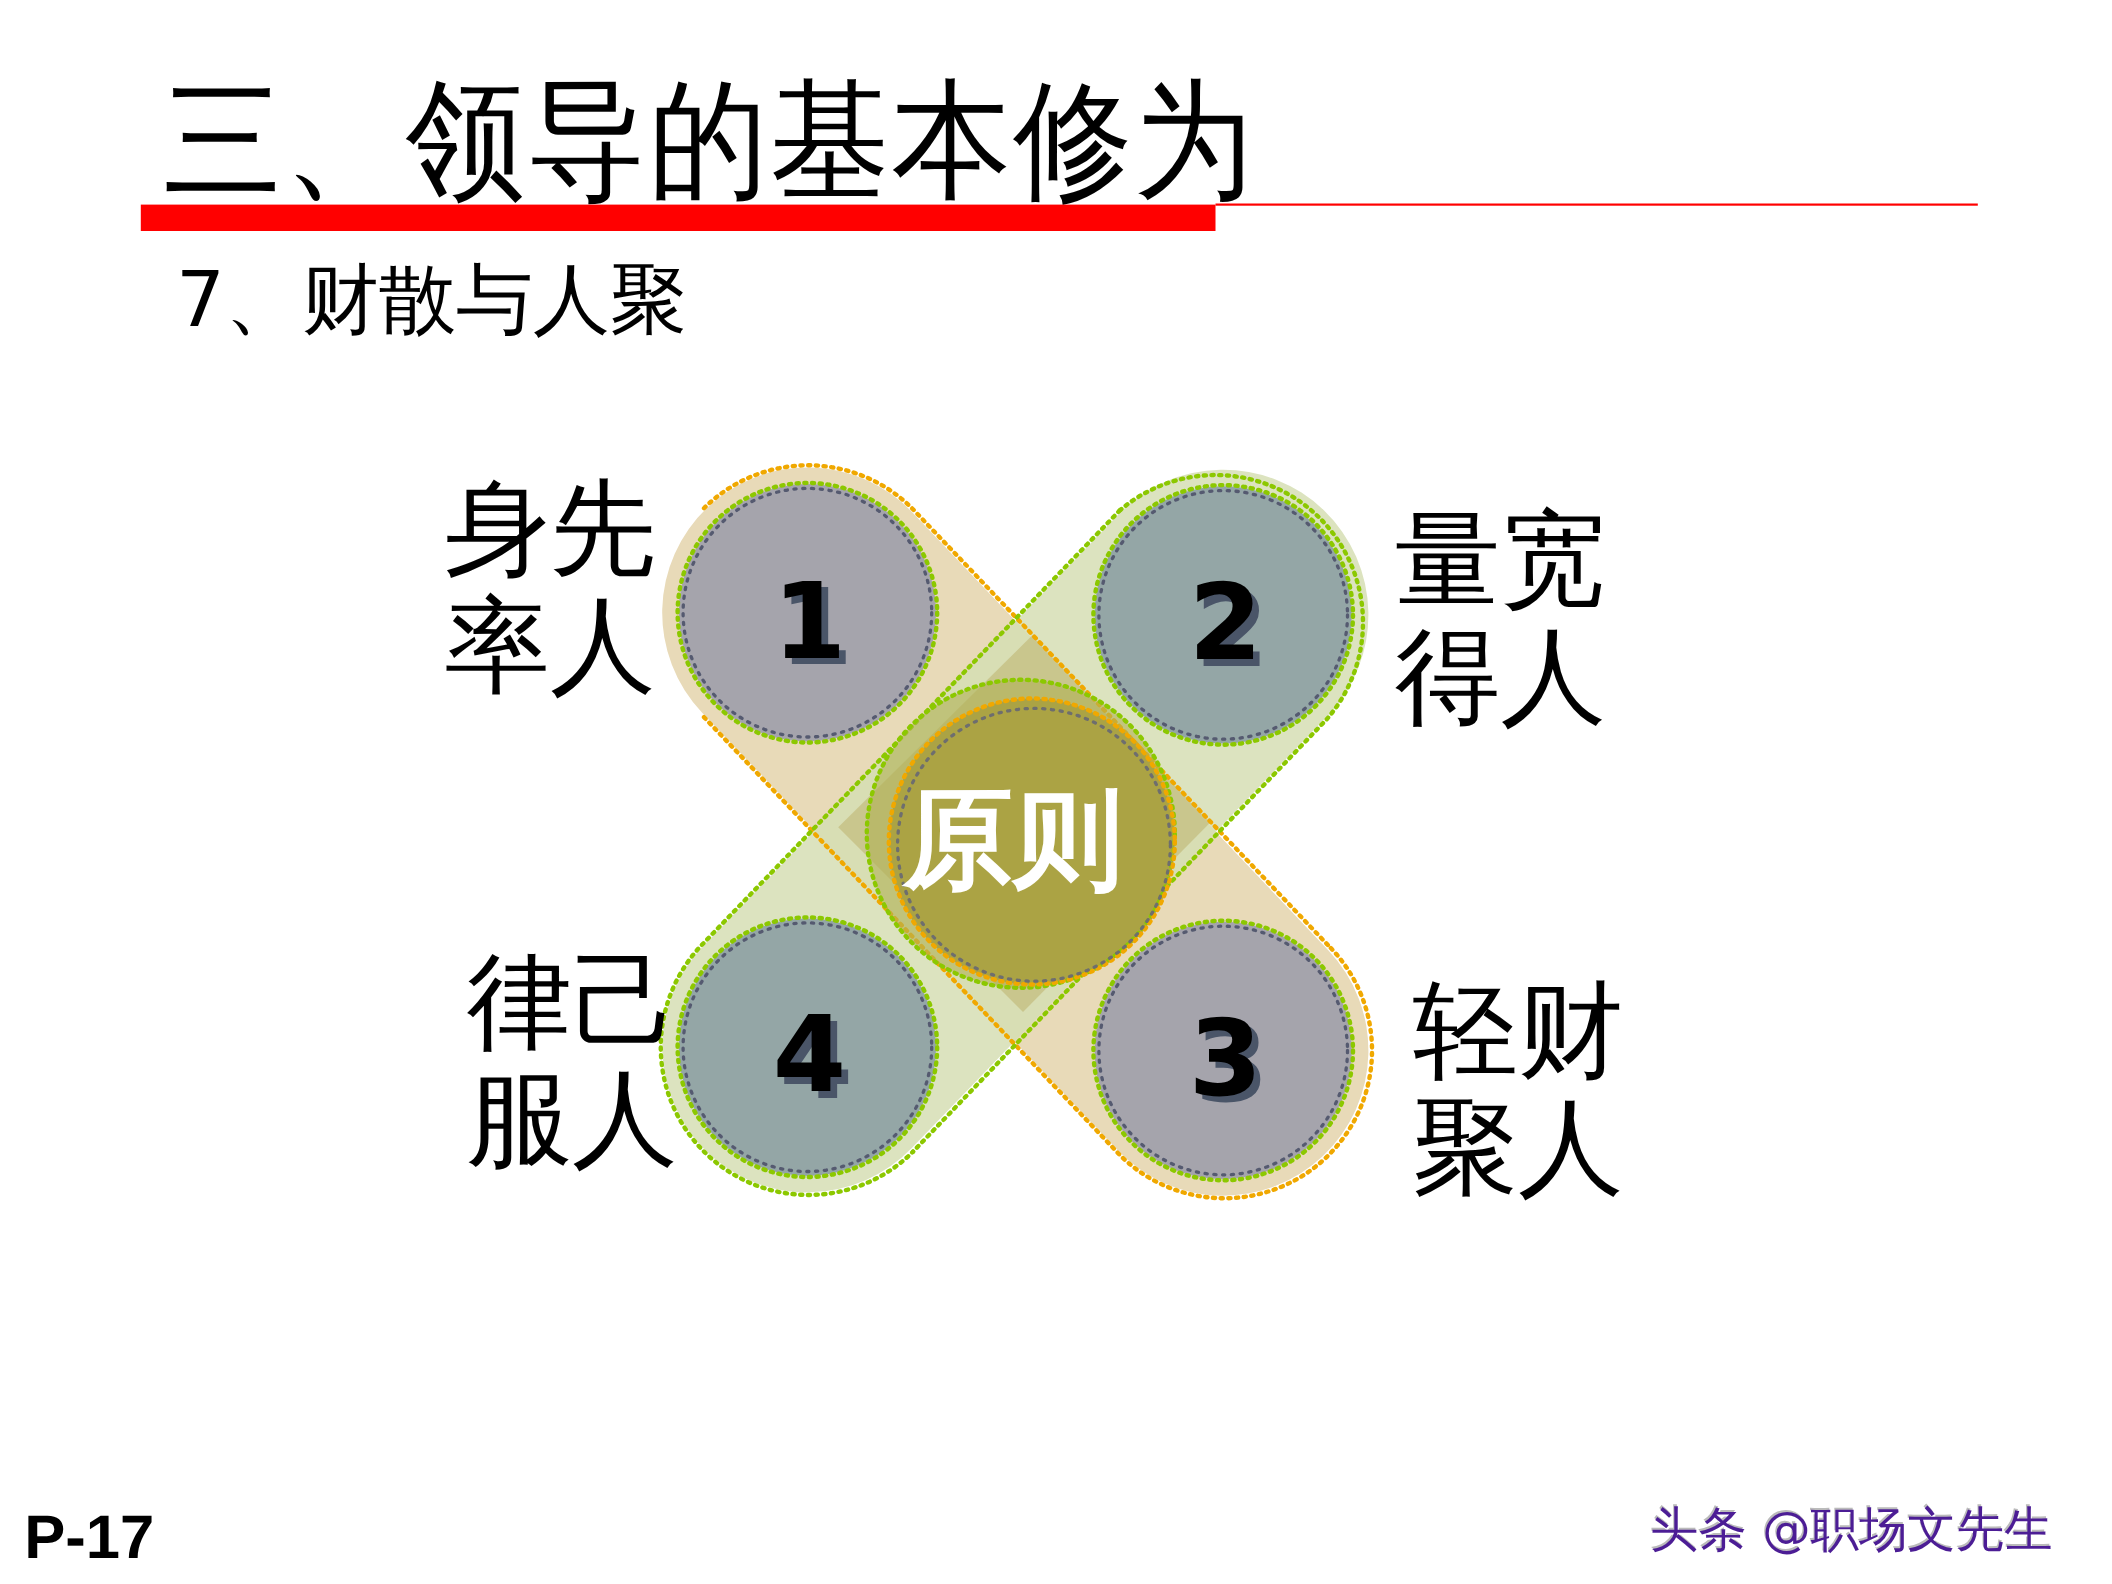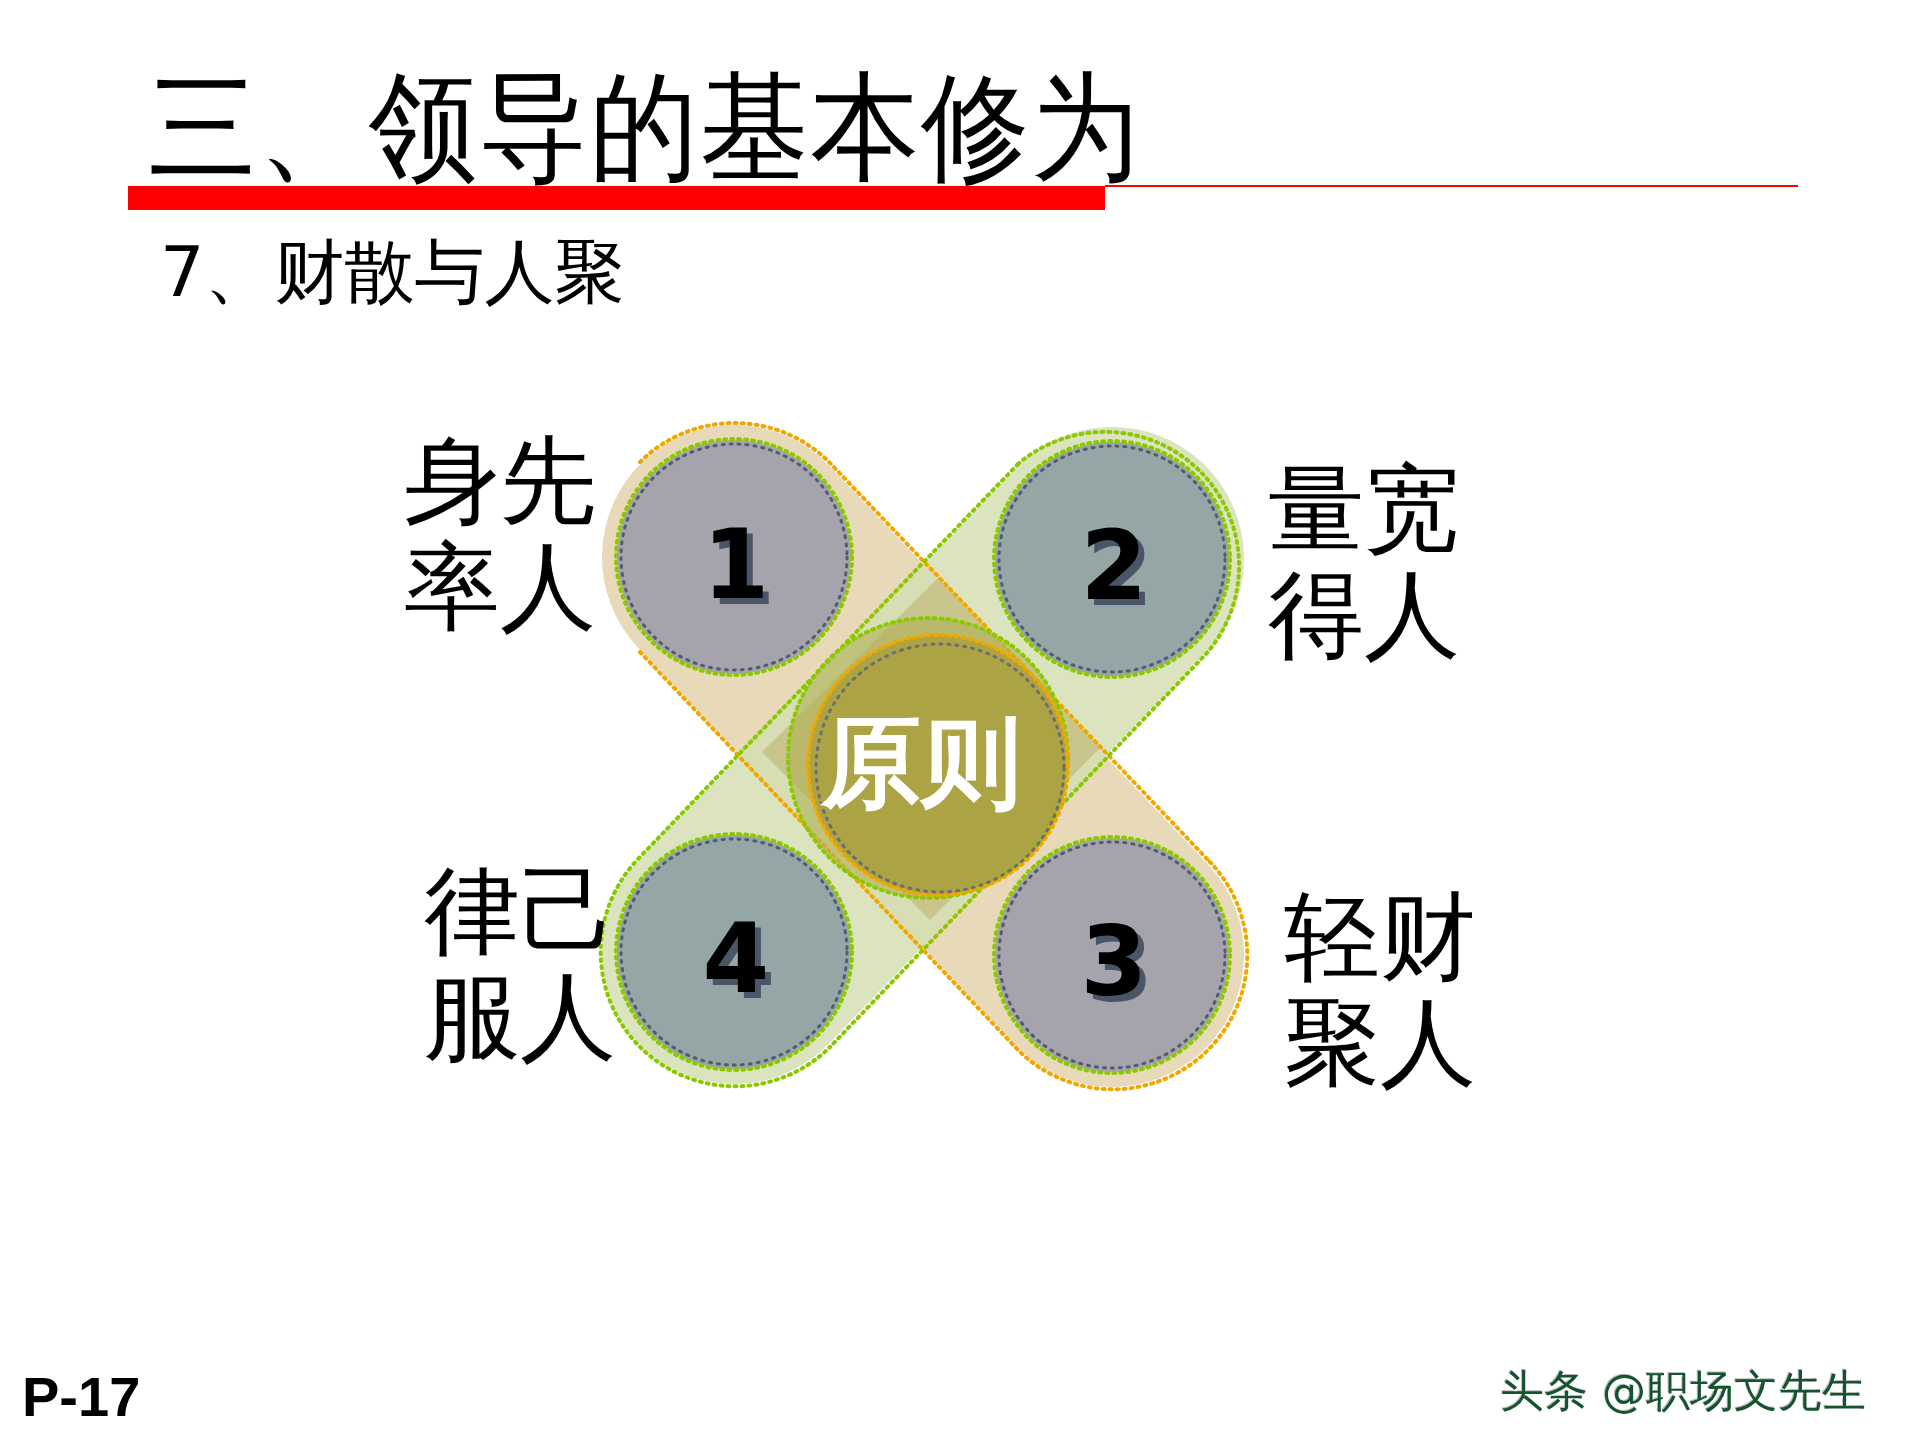--- a/index.html
+++ b/index.html
@@ -15,21 +15,21 @@
   .lbl-tl { left: 396px; top: 428px; text-align: right; }
   .lbl-tr { left: 1268px; top: 428px; margin-top: 28px; }
   .lbl-bl { left: 408px; top: 858px; margin-left: 16px; }
   .lbl-br { left: 1276px; top: 884px; text-align: right; }
   .num { font-family: "DejaVu Sans", sans-serif; font-weight: bold; font-size: 96px;
          fill: #000; }
   .num-shadow { font-family: "DejaVu Sans", sans-serif; font-weight: bold; font-size: 96px; fill: #4a5568; }
   .center-text { font-family: "DejaVu Sans", sans-serif; font-weight: bold; font-size: 100px; fill: #ffffff; }
   .page-num { position: absolute; left: 22px; top: 1370px; font-family: "Liberation Sans", sans-serif;
               font-weight: bold; font-size: 56px; line-height: 54px; }
-  .watermark { position: absolute; left: 1500px; top: 1366px; font-size: 44px; line-height: 50px; color: #14532d;
+  .watermark { position: absolute; left: 1500px; top: 1366px; font-size: 44px; line-height: 50px; color: #4c1d95;
                text-shadow: 1px 2px 0 #ffffff, -1px -1px 0 #bbbbbb; white-space: nowrap; }
 </style>
 </head>
 <body>
 
 <div class="title">三、领导的基本修为</div>
 <div class="bar-thick"></div>
 <div class="bar-thin"></div>
 <div class="subtitle">7、财散与人聚</div>
 

